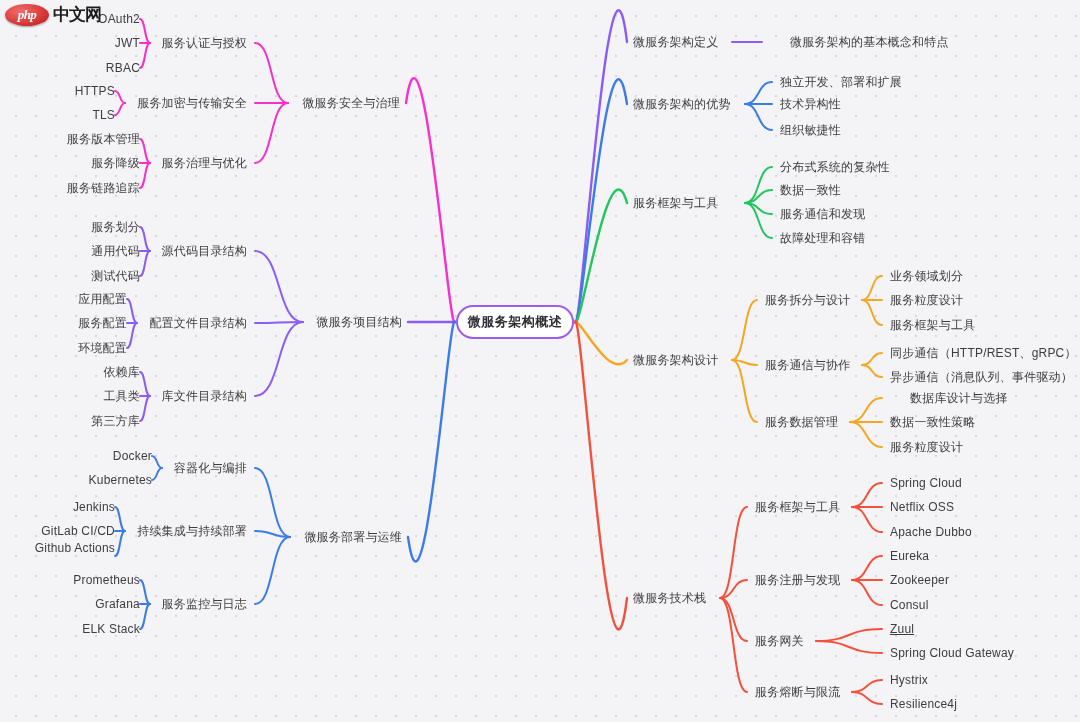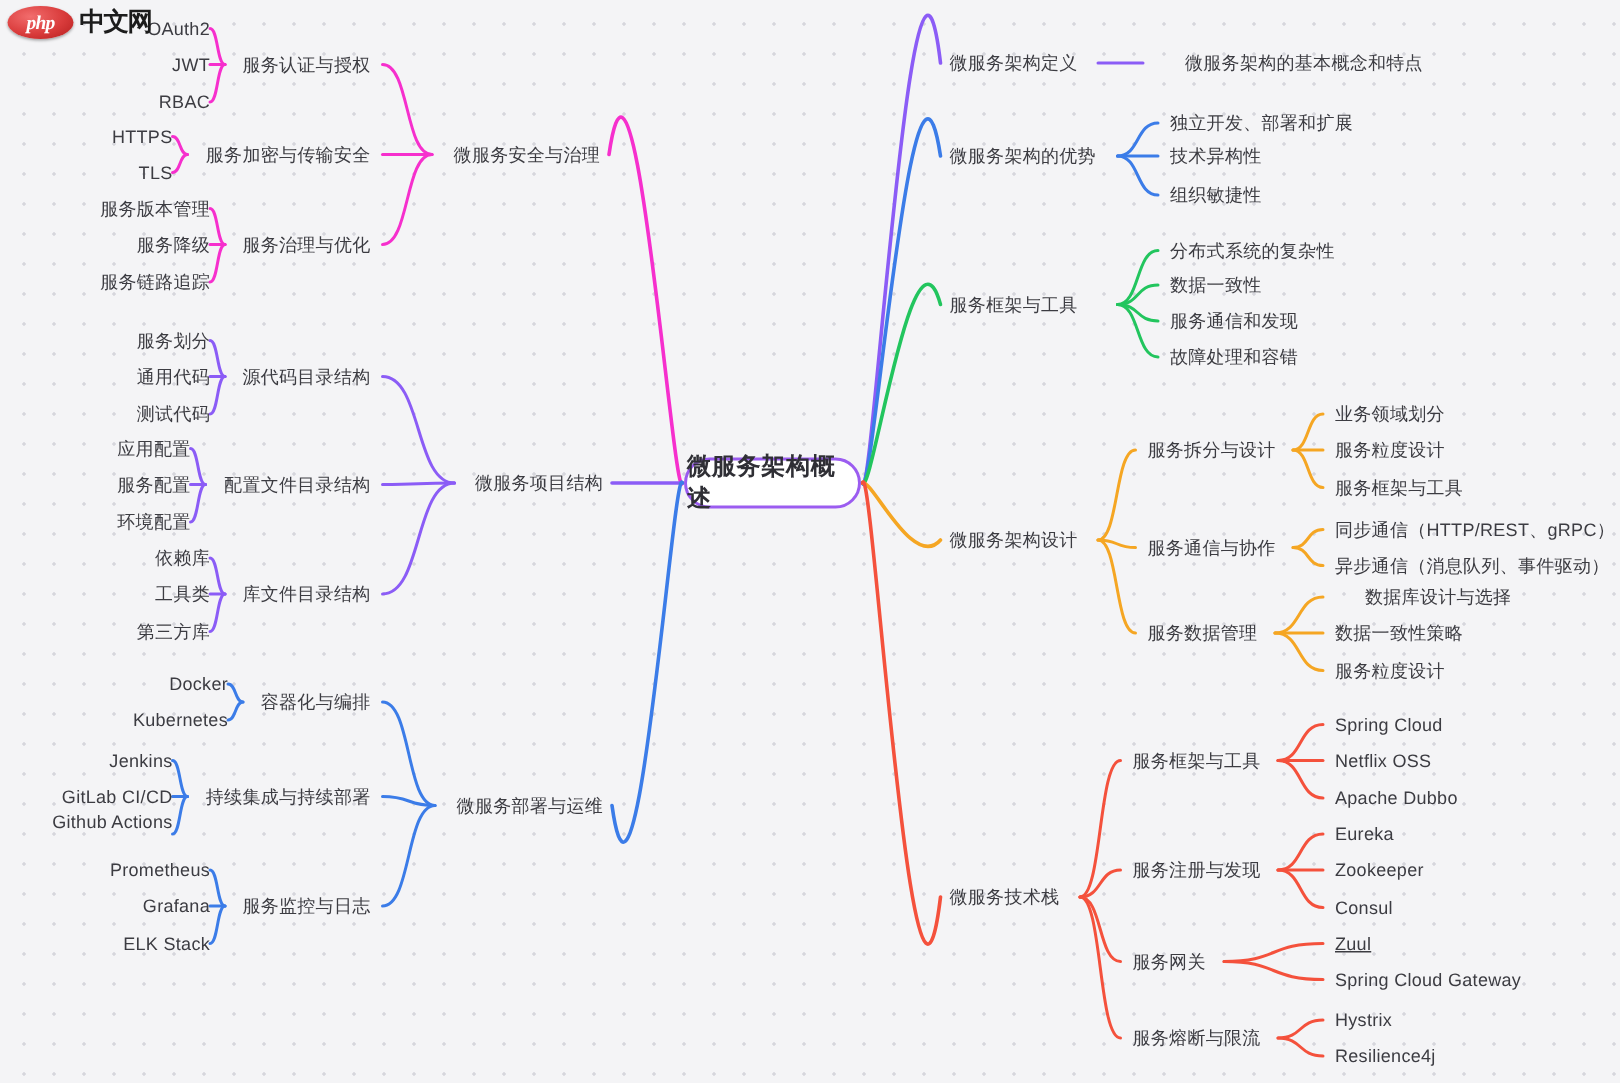--- a/index.html
+++ b/index.html
@@ -35,21 +35,21 @@
     position:absolute;
     left:456px;top:305px;
     width:118px;height:34px;
     border:2px solid #9b5cf0;
     border-radius:18px;
     background:#ffffff;
     box-sizing:border-box;
     display:flex;align-items:center;justify-content:center;
   }
   #root span{
-    font-size:16px;color:#2f2f35;font-weight:600;letter-spacing:.5px;
+    font-size:13px;color:#2f2f35;font-weight:600;letter-spacing:.5px;
   }
 
   
   #watermark{
     position:absolute;left:5px;top:3px;
     display:flex;align-items:center;gap:4px;
     z-index:5;
   }
   #php-logo{
     width:44px;height:22px;border-radius:50%;

